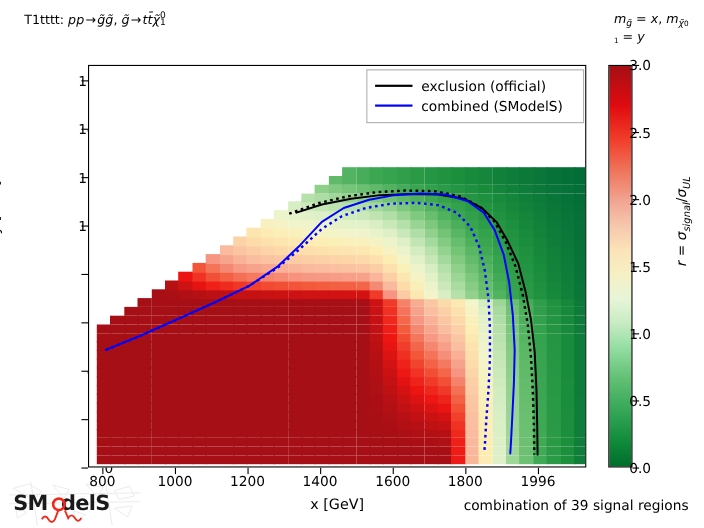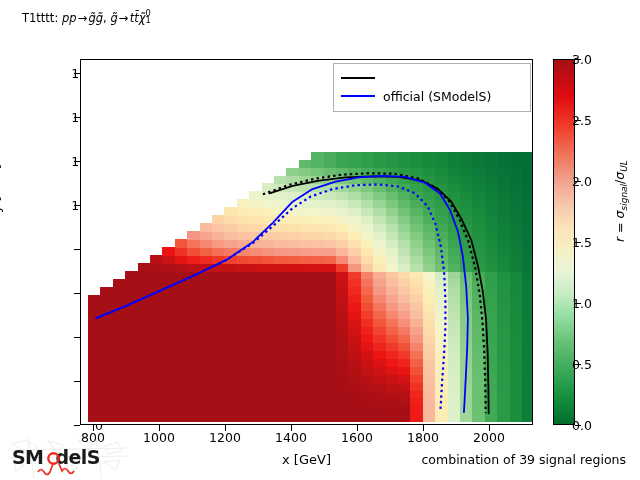--- a/index.html
+++ b/index.html
@@ -69,20 +69,24 @@
   .contour{position:absolute;left:0;top:0;width:453px;height:366px;pointer-events:none;}
 </style>
 </head>
 <body>
 
 <div class="root">
 
   <div class="hdr-left">
     T1tttt: <i class="it">pp</i> → <i class="it">g̃g̃</i>,
     <i class="it">g̃</i> → <i class="it">tt̄χ̃</i><span class="supsub">0<br>1</span>
+  </div>
+  <div class="hdr-right">
+    <i class="it">m</i><span class="sub"><i class="it">g̃</i></span> = <i class="it">x</i>,
+    <i class="it">m</i><span class="sub"><i class="it">χ̃</i><span style="font-size:0.8em">0<br>1</span></span> = <i class="it">y</i>
   </div>
 
   <div class="ytickmark" style="top:425px"></div>
   <div class="ytick" style="top:418px">0</div>
   <div class="ytickmark" style="top:381px"></div>
   <div class="ytick" style="top:374px">200</div>
   <div class="ytickmark" style="top:337px"></div>
   <div class="ytick" style="top:330px">400</div>
   <div class="ytickmark" style="top:293px"></div>
   <div class="ytick" style="top:286px">600</div>
@@ -103,21 +107,21 @@
   <div class="xtick" style="left:129px">1000</div>
   <div class="xtickmark" style="left:225px"></div>
   <div class="xtick" style="left:195px">1200</div>
   <div class="xtickmark" style="left:291px"></div>
   <div class="xtick" style="left:261px">1400</div>
   <div class="xtickmark" style="left:357px"></div>
   <div class="xtick" style="left:327px">1600</div>
   <div class="xtickmark" style="left:423px"></div>
   <div class="xtick" style="left:393px">1800</div>
   <div class="xtickmark" style="left:489px"></div>
-  <div class="xtick" style="left:459px">2000</div>
+  <div class="xtick" style="left:459px">1996</div>
 
   <div class="xlabel">x [GeV]</div>
   <div class="ylabel">y [GeV]</div>
 
   <div class="axes">
     <div class="heat" id="heatmap">
         <div class="cell" style="left: 7.02646px; top: 353.571px; width: 13.1996px; height: 8.73353px; background: rgb(165, 15, 21);"></div>
         <div class="cell" style="left: 7.02646px; top: 345.637px; width: 13.1996px; height: 8.73353px; background: rgb(165, 15, 21);"></div>
         <div class="cell" style="left: 7.02646px; top: 337.704px; width: 13.1996px; height: 8.73353px; background: rgb(165, 15, 21);"></div>
         <div class="cell" style="left: 7.02646px; top: 329.77px; width: 13.1996px; height: 8.73353px; background: rgb(165, 15, 21);"></div>
@@ -1177,26 +1181,27 @@
         <polyline points="15.2,258.1 46.3,245.4 79.4,230.6 112.4,215.8 145.5,199.9 171.9,181.9 191.8,162.9 211.6,141.7 231.5,129.1 254.6,121.6 277.8,117.4 300.9,115.9 324.0,116.8 343.9,122.7 358.8,133.3 368.7,149.2 376.9,171.4 381.9,196.8 385.2,226.4 386.9,258.1 386.2,287.7 384.9,315.2 383.6,340.6 382.9,352.2" fill="none" stroke="#0000ff" stroke-width="1.8" stroke-linecap="round" stroke-linejoin="round"></polyline>
         <polyline points="15.2,258.1 46.3,245.4 79.4,230.6 112.4,215.8 145.5,199.9 171.9,183.0 191.8,166.1 211.6,148.1 229.8,136.5 251.3,129.1 274.4,125.2 297.6,124.4 317.4,126.5 334.0,133.3 346.5,146.0 354.5,164.0 359.8,186.2 363.1,211.6 364.4,239.1 364.4,266.6 363.1,294.1 361.1,321.6 359.8,344.8 359.1,352.2" fill="none" stroke="#0000ff" stroke-width="2.2" stroke-linecap="butt" stroke-linejoin="round" stroke-dasharray="2.4 3.2"></polyline>
       </svg>
   </div>
 
   <div class="legend">
     <div class="lgrow">
       <span class="lgsym">
         <span class="ln-solid" style="background:#000;height:2px;"></span>
       </span>
+      <span class="lgtxt">exclusion (official)</span>
     </div>
     <div class="lgrow">
       <span class="lgsym">
         <span class="ln-solid" style="background:#0000ff;height:2px;"></span>
       </span>
-      <span class="lgtxt">official (SModelS)</span>
+      <span class="lgtxt">combined (SModelS)</span>
     </div>
   </div>
 
   <div class="cbar"></div>
   <div class="cbtick" style="top:425px"></div>
   <div class="cbtlabel" style="top:418px">0.0</div>
   <div class="cbtick" style="top:364px"></div>
   <div class="cbtlabel" style="top:357px">0.5</div>
   <div class="cbtick" style="top:303px"></div>
   <div class="cbtlabel" style="top:296px">1.0</div>

